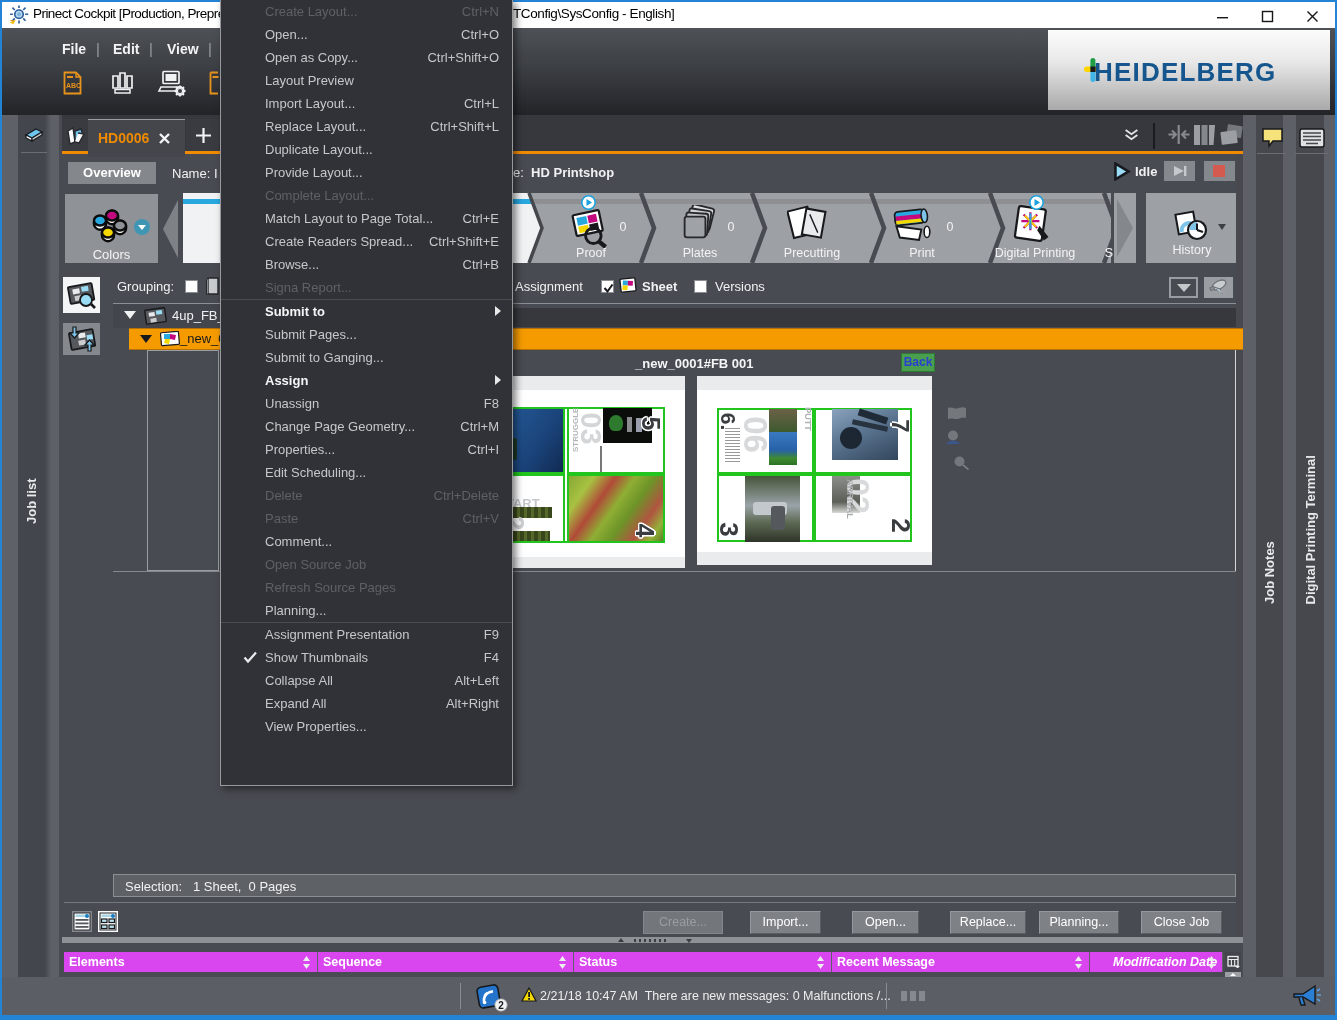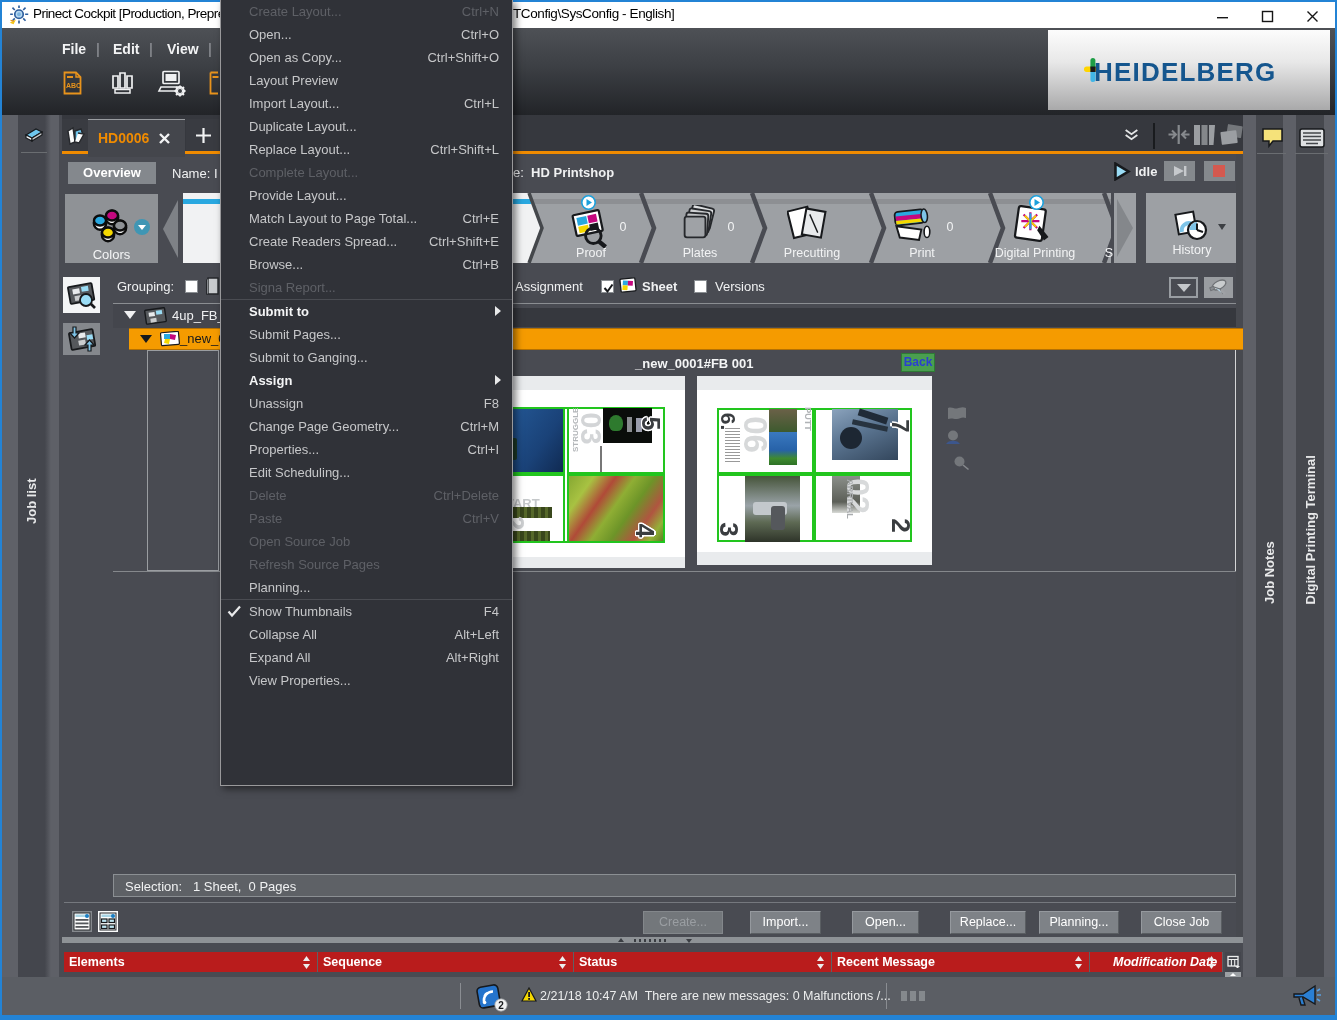--- a/index.html
+++ b/index.html
@@ -33,26 +33,26 @@
 .orangeline { background:#f08b00; }
 .tab { top:4px; height:35px; background:#393b41; }
 #overviewbtn { left:6px; top:47px; width:88px; height:22px; background:#84888d; color:#fff; font-size:13px; font-weight:bold; text-align:center; line-height:22px; }
 .chevlab { position:absolute; text-align:center; font-size:12.5px; color:#f2f3f4; white-space:nowrap; }
 
 .rowtext { font-size:13px; color:#f0f1f2; }
 .cbx { width:13px; height:13px; background:#fff; border:1px solid #8a8e92; display:inline-block; }
 
 .btn { top:796px; height:23px; background:#7e8287; border:1px solid #95999e; border-right-color:#5a5e62; border-bottom-color:#5a5e62; color:#ffffff; font-size:12.5px; text-align:center; line-height:21px; }
 
-.th { top:837px; height:20px; background:#b91c1c; border-right:1px solid #5e6165; color:#fff; font-size:12.5px; font-weight:bold; line-height:20px; }
+.th { top:837px; height:20px; background:#d946ef; border-right:1px solid #5e6165; color:#fff; font-size:12.5px; font-weight:bold; line-height:20px; }
 .sort { position:absolute; right:6px; top:3px; width:9px; height:15px; }
 
 #popup { left:220px; top:0; width:293px; height:786px; z-index:10; background:#303238;
   border:1px solid #99999b; border-top:none; box-shadow:3px 3px 7px rgba(0,0,0,0.5); }
-.mi { position:relative; height:23px; line-height:23px; font-size:13px; color:#c6c7c9; }
+.mi { position:relative; height:23px; line-height:23px; font-size:13px; color:#c6c7c9;margin-left:16px; }
 .mi .lab { position:absolute; left:28px; top:0; }
 .mi .sc { position:absolute; right:13px; top:0; }
 .mi.dis { color:#5e6066; }
 .mi.bold { color:#f4f5f6; font-weight:bold; }
 .msep { height:1px; background:#4a4c52; margin:0; }
 .subarr { position:absolute; right:11px; top:6px; width:0; height:0; border-left:6px solid #e8e9ea; border-top:5px solid transparent; border-bottom:5px solid transparent; }
 </style>
 </head>
 <body>
 <div id="root">
@@ -572,31 +572,31 @@
         <span class="sc">Ctrl+Shift+O</span>
       </div>
     <div class="mi">
         <span class="lab">Layout Preview</span>
       </div>
     <div class="mi">
         <span class="lab">Import Layout...</span>
         <span class="sc">Ctrl+L</span>
       </div>
     <div class="mi">
-        <span class="lab">Duplicate Layout...</span>
-      </div>
-    <div class="mi">
         <span class="lab">Replace Layout...</span>
         <span class="sc">Ctrl+Shift+L</span>
       </div>
+    <div class="mi">
+        <span class="lab">Duplicate Layout...</span>
+      </div>
+    <div class="mi">
+        <span class="lab">Provide Layout...</span>
+      </div>
     <div class="mi dis">
         <span class="lab">Complete Layout...</span>
-      </div>
-    <div class="mi">
-        <span class="lab">Provide Layout...</span>
       </div>
     <div class="mi">
         <span class="lab">Match Layout to Page Total...</span>
         <span class="sc">Ctrl+E</span>
       </div>
     <div class="mi">
         <span class="lab">Create Readers Spread...</span>
         <span class="sc">Ctrl+Shift+E</span>
       </div>
     <div class="mi">
@@ -637,30 +637,37 @@
         <span class="lab">Edit Scheduling...</span>
       </div>
     <div class="mi dis">
         <span class="lab">Delete</span>
         <span class="sc">Ctrl+Delete</span>
       </div>
     <div class="mi dis">
         <span class="lab">Paste</span>
         <span class="sc">Ctrl+V</span>
       </div>
+    <div class="mi">
+        <span class="lab">Comment...</span>
+      </div>
     <div class="mi dis">
         <span class="lab">Open Source Job</span>
       </div>
     <div class="mi dis">
         <span class="lab">Refresh Source Pages</span>
       </div>
     <div class="mi">
         <span class="lab">Planning...</span>
       </div>
     <div class="msep"></div>
+    <div class="mi">
+        <span class="lab">Assignment Presentation</span>
+        <span class="sc">F9</span>
+      </div>
     <div class="mi">
         <span class="lab"><svg style="position:absolute; left:-22px; top:5px;" width="15" height="13" viewBox="0 0 15 13">
             <path d="M1.5 6.5 L5 10.5 L13 1.5" stroke="#e8e9ea" stroke-width="2.2" fill="none"></path>
           </svg>Show Thumbnails</span>
         <span class="sc">F4</span>
       </div>
     <div class="mi">
         <span class="lab">Collapse All</span>
         <span class="sc">Alt+Left</span>
       </div>

